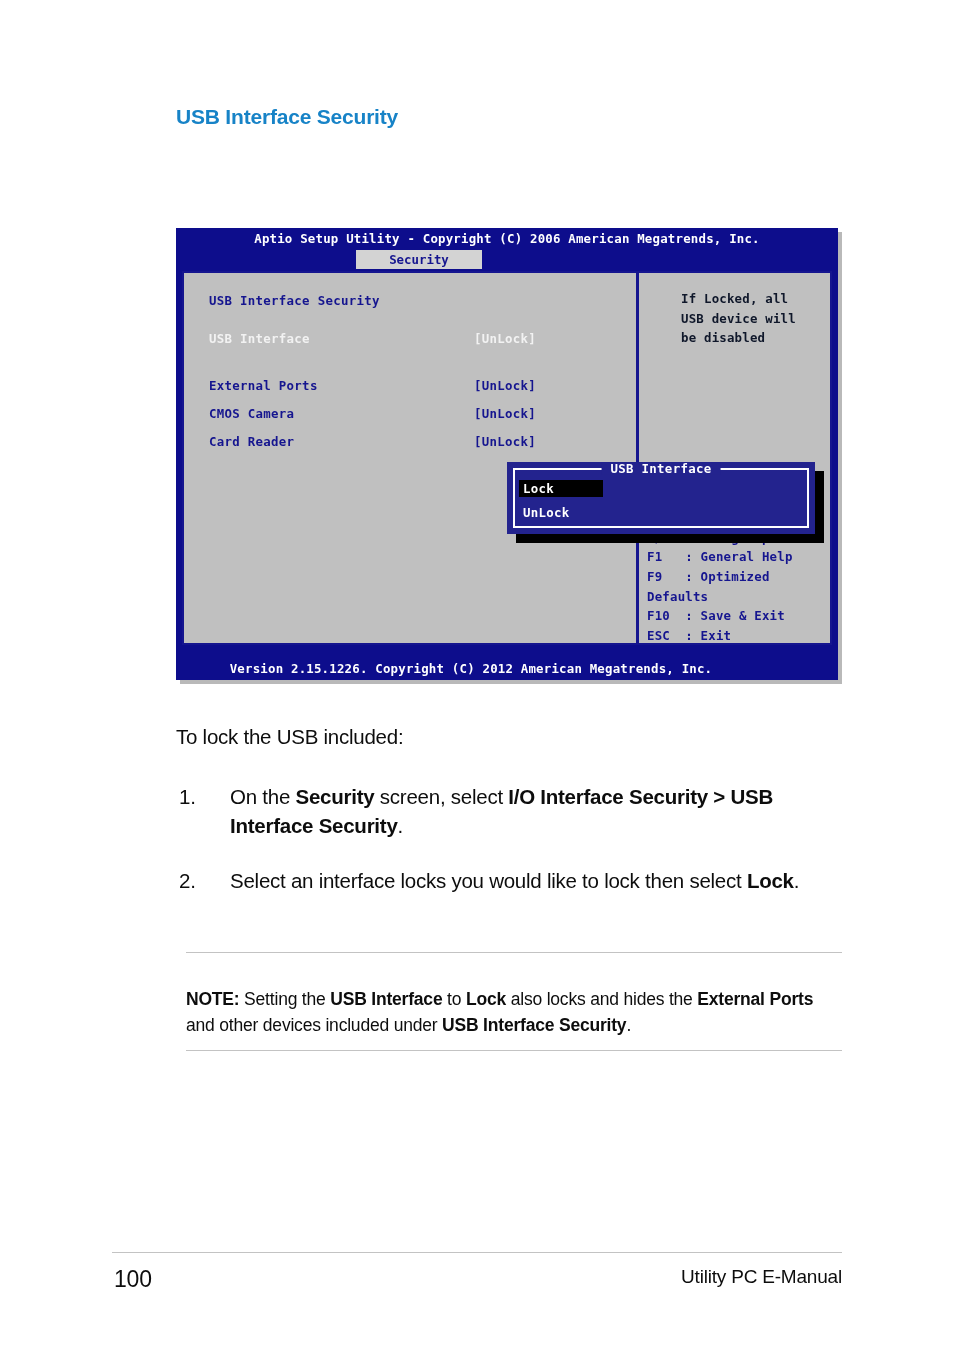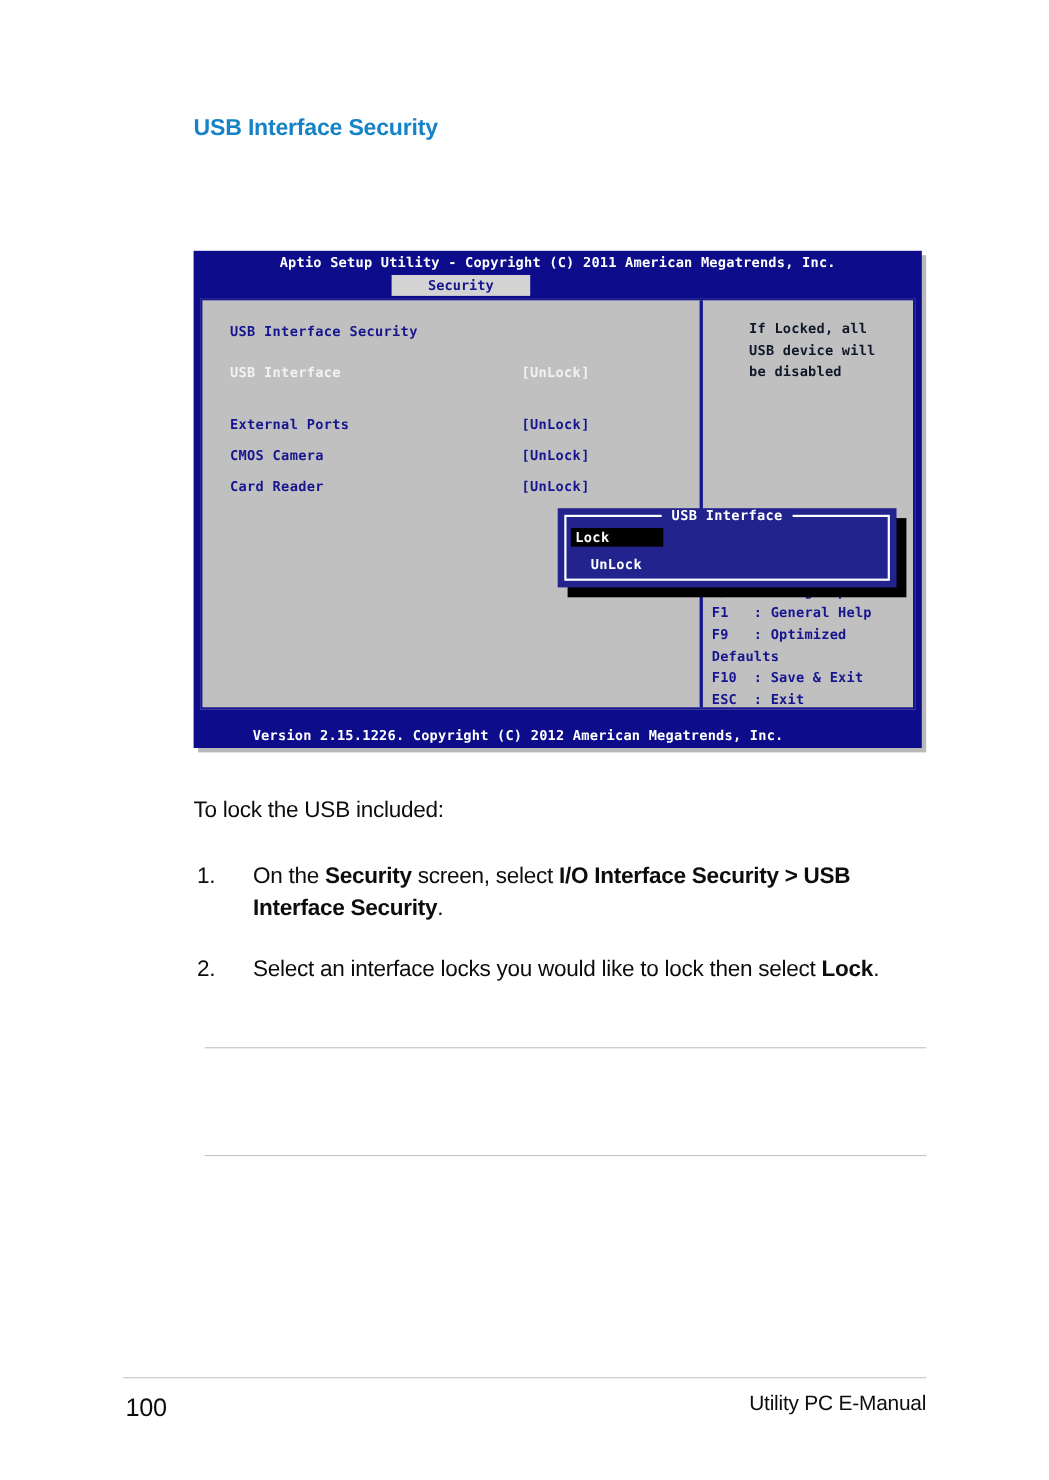--- a/index.html
+++ b/index.html
@@ -332,21 +332,21 @@
 <div class="page">
 
   <div class="content">
     <h2 class="sec-heading">USB Interface Security</h2>
   </div>
 
   <div class="bios-wrap">
     <div class="bios-shadow"></div>
     <div class="bios">
 
-      <div class="bios-titlebar">Aptio Setup Utility - Copyright (C) 2011 American Megatrends, Inc.</div>
+      <div class="bios-titlebar">Aptio Setup Utility - Copyright (C) 2006 American Megatrends, Inc.</div>
 
       <div class="bios-tabrow">
         <div class="bios-tab">Security</div>
       </div>
 
       <div class="bios-body">
         <div class="bios-divider"></div>
 
         <div class="left-pane">
           <div class="grp-title">USB Interface Security</div>
@@ -389,34 +389,35 @@
             </div>
         </div>
       </div>
 
       <div class="dlg-shadow"></div>
       <div class="dialog">
         <div class="dlg-frame">
           <div class="dlg-title">USB Interface</div>
         </div>
         <div class="dlg-item highlighted" style="top:18px;">Lock</div>
-        <div class="dlg-item" style="top:42px;margin-left:14px;">UnLock</div>
+        <div class="dlg-item" style="top:42px;">UnLock</div>
       </div>
 
       <div class="bios-footer">Version 2.15.1226. Copyright (C) 2012 American Megatrends, Inc.</div>
     </div>
   </div>
 
   <div class="lead-in">To lock the USB included:</div>
 
   <div class="steps" id="steps">
       <div class="step"><span class="num">1.</span><span>On the </span><b>Security</b><span> screen, select </span><b>I/O Interface Security &gt; USB Interface Security</b><span>.</span></div>
       <div class="step"><span class="num">2.</span><span>Select an interface locks you would like to lock then select </span><b>Lock</b><span>.</span></div>
     </div>
 
   <div class="rule" style="top:952px;"></div>
+  <div class="note" id="note"><b>NOTE:</b><span> Setting the </span><b>USB Interface</b><span> to </span><b>Lock</b><span> also locks and hides the </span><b>External Ports</b><span> and other devices included under </span><b>USB Interface Security</b><span>.</span></div>
   <div class="rule" style="top:1050px;"></div>
 
   <div class="foot-rule"></div>
   <div class="foot-page">100</div>
   <div class="foot-title">Utility PC E-Manual</div>
 
 </div>
 
 </body></html>

